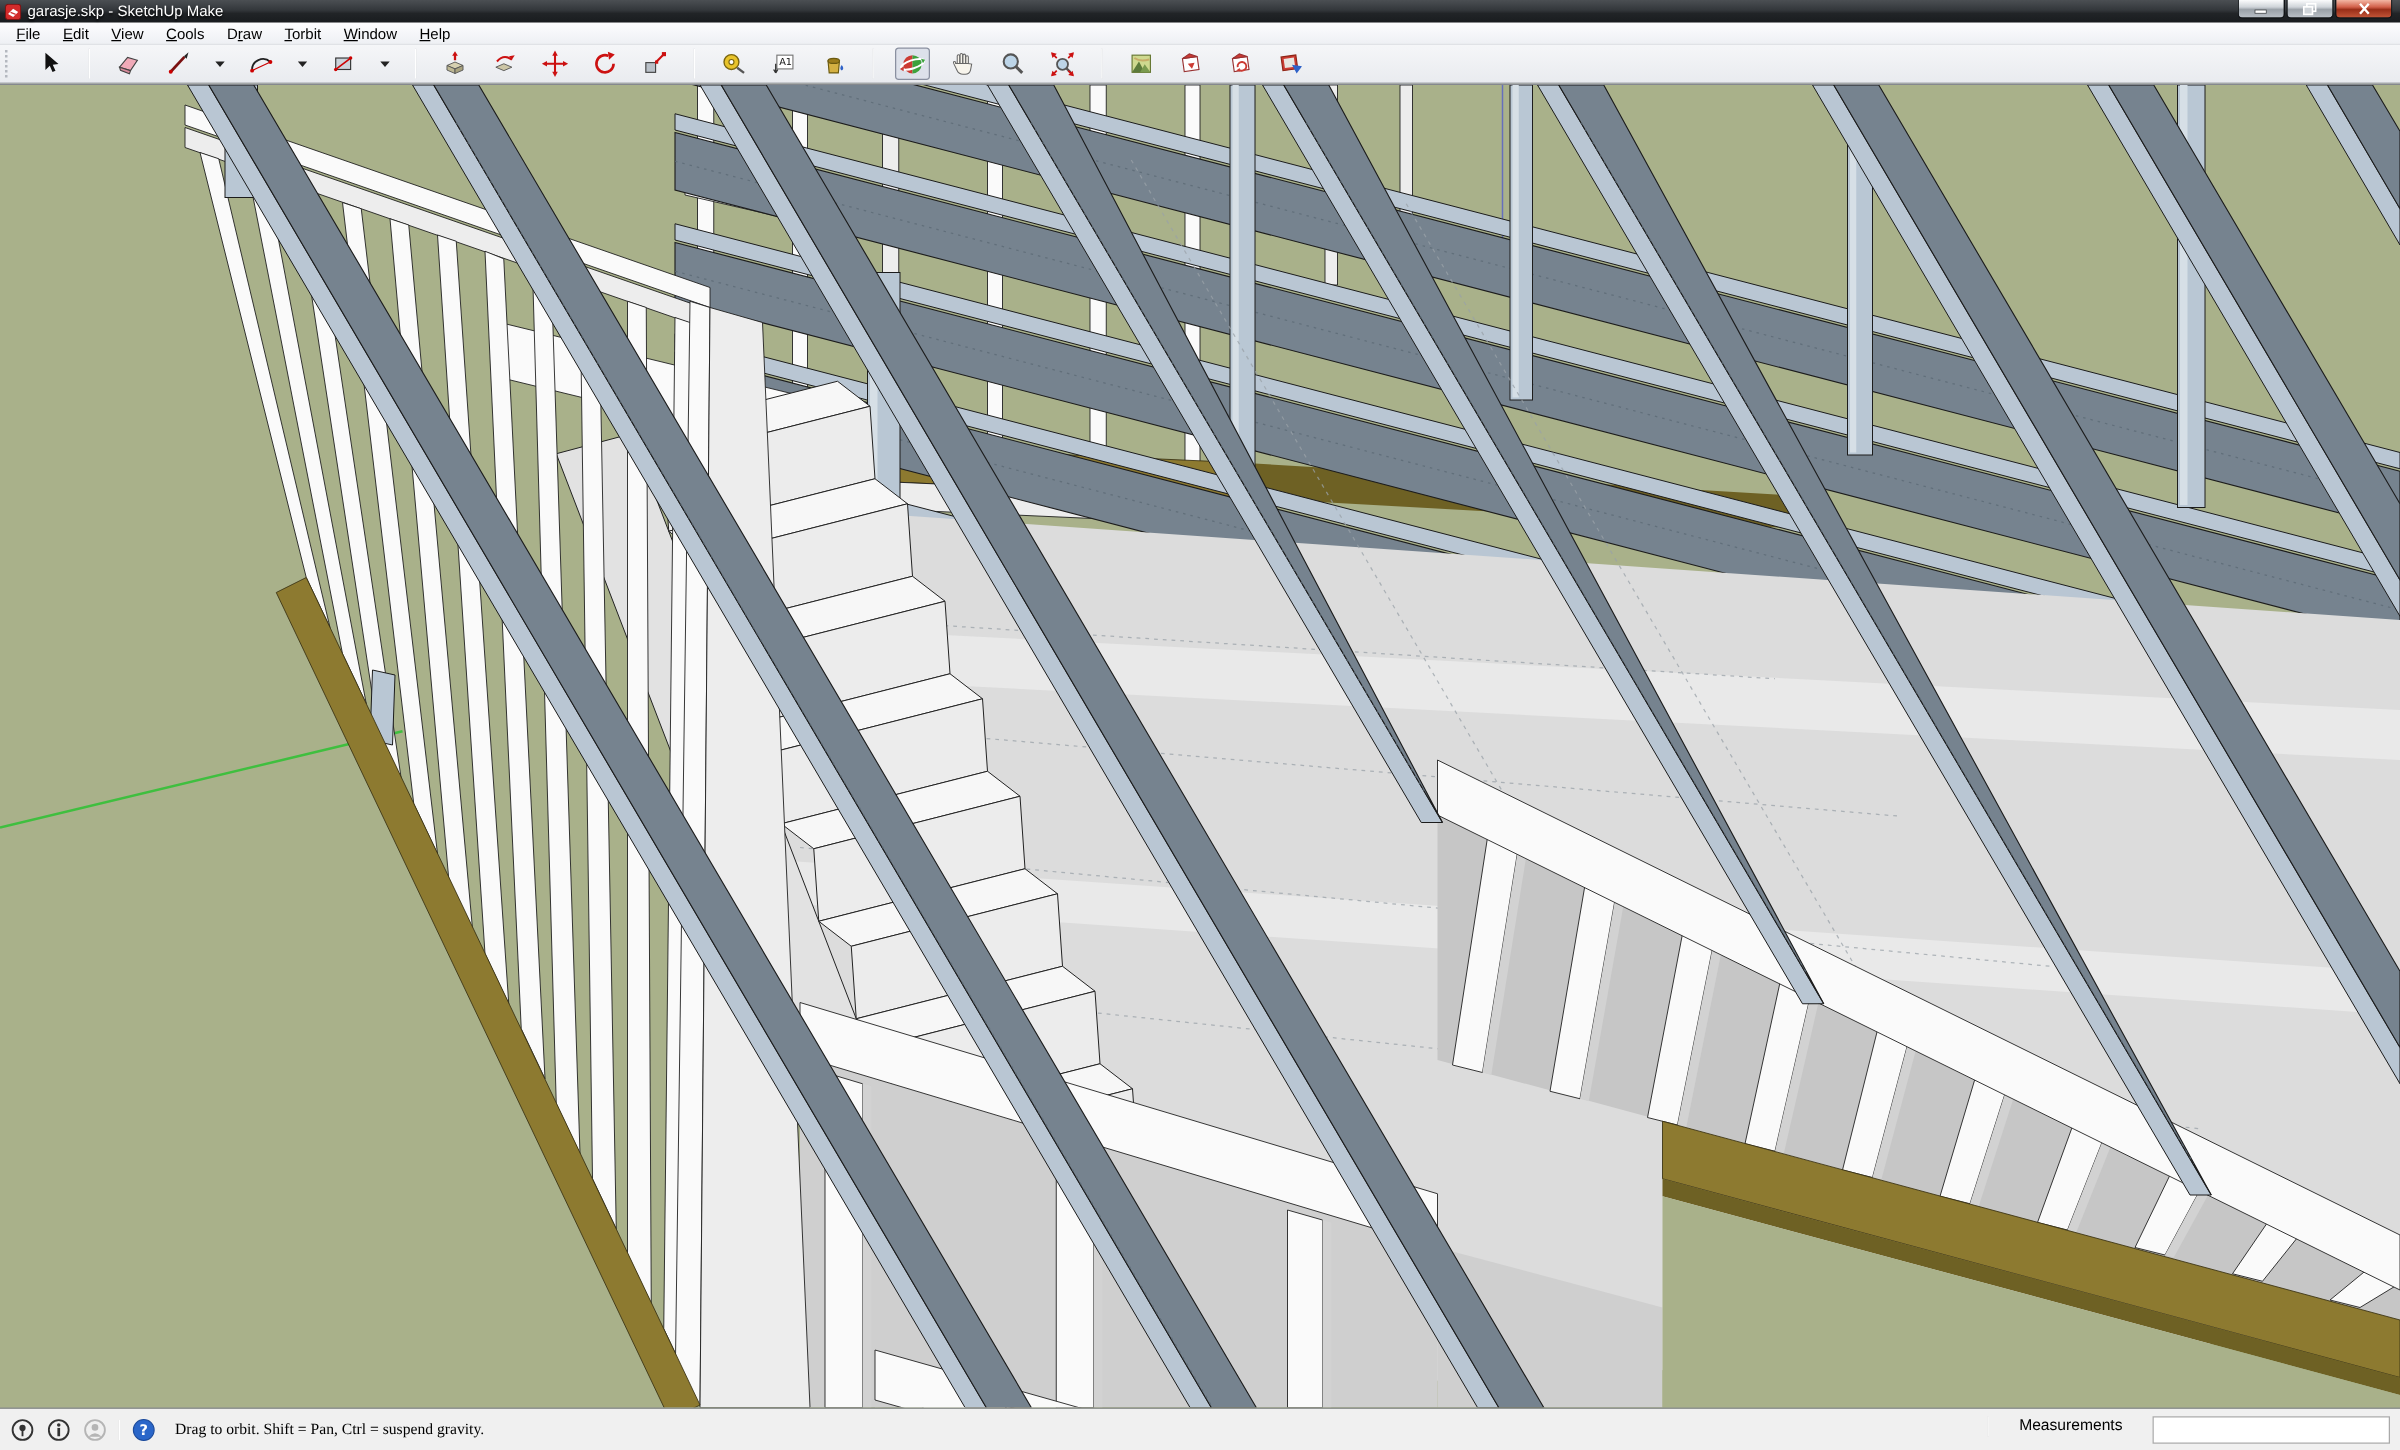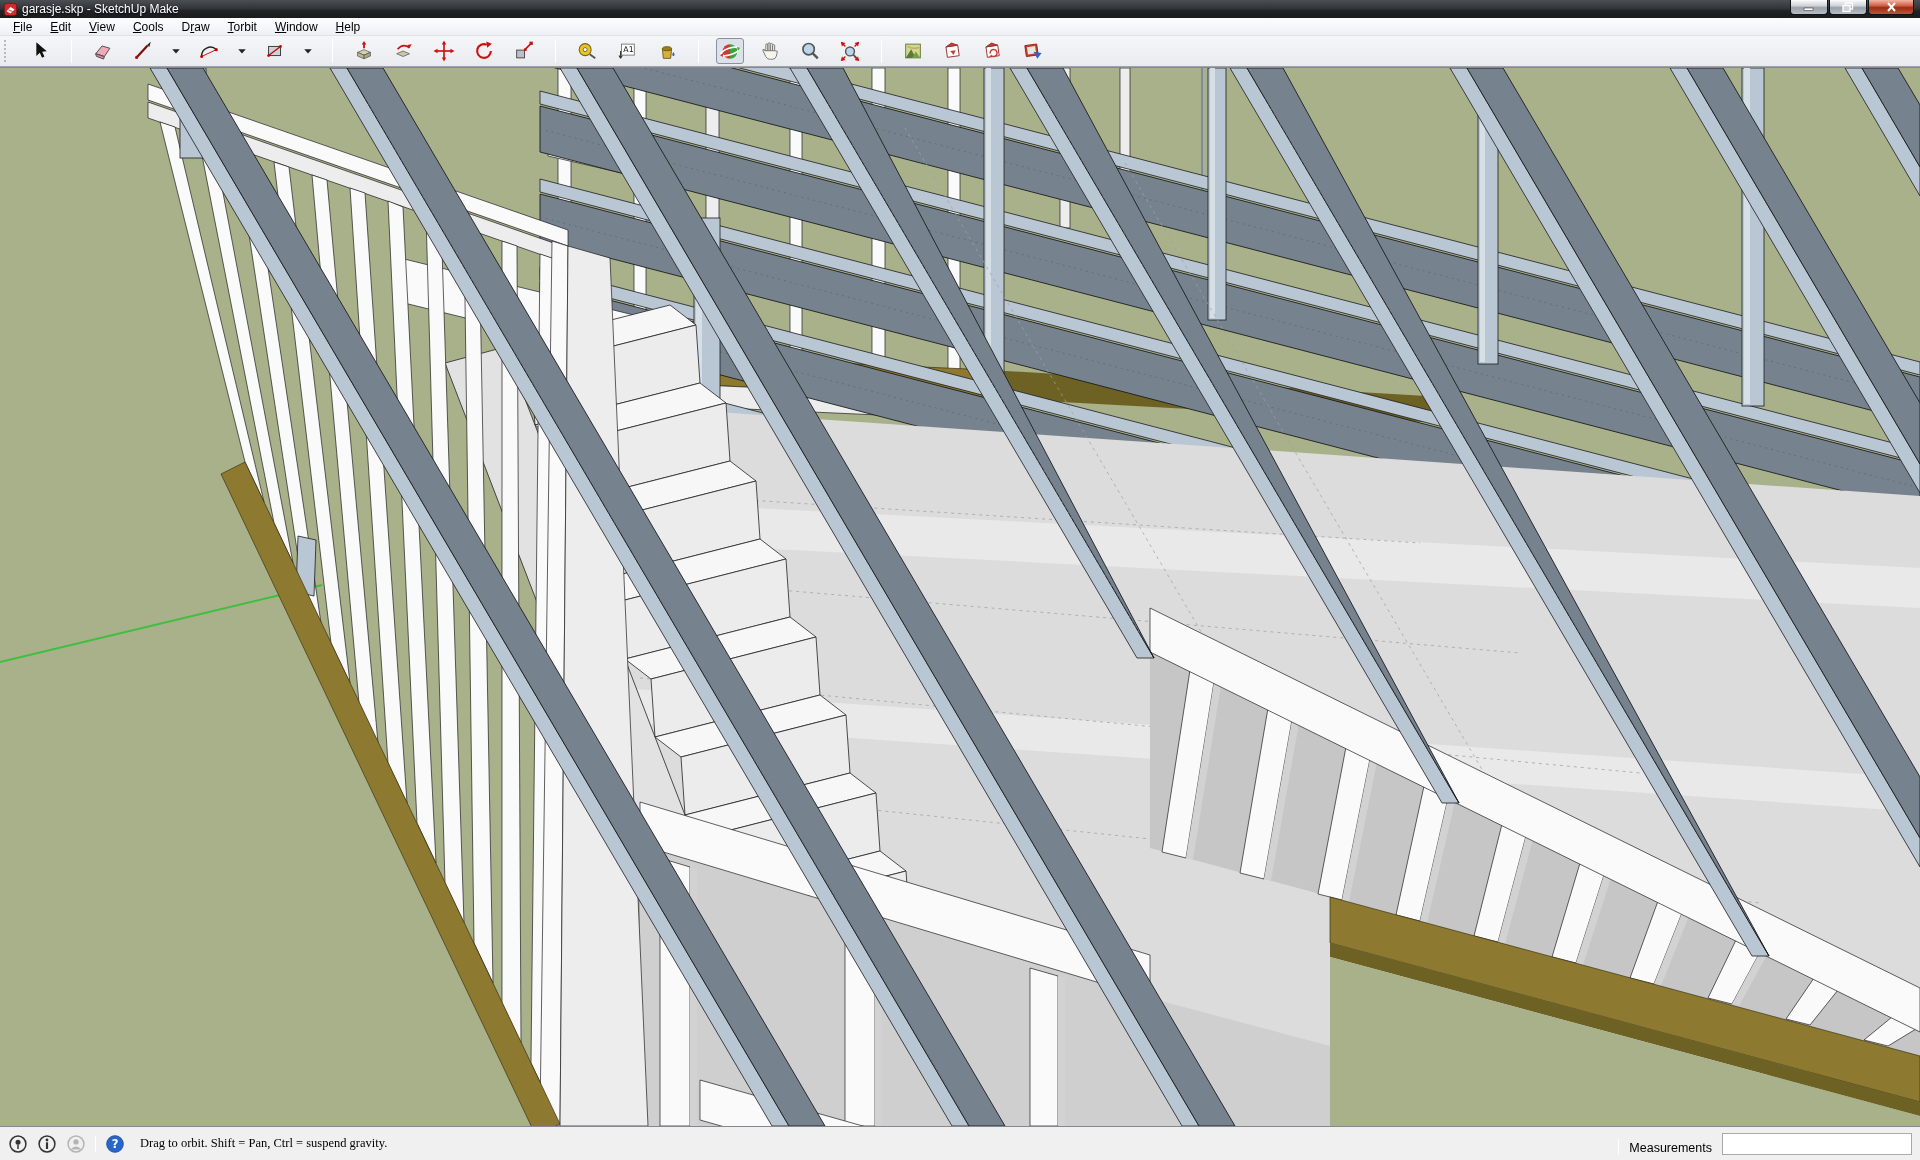--- a/index.html
+++ b/index.html
@@ -68,21 +68,21 @@
   .str{fill:#e2e2e2;stroke:#222;stroke-width:.8;}
   .dash{stroke:var(--c-dash);stroke-dasharray:3 4;fill:none;stroke-width:1;opacity:.75;}
   .dash2{stroke:#5d6a76;stroke-dasharray:2 4;fill:none;stroke-width:1;opacity:.8;}
 
   
   .statusbar{height:33px;background:#f0f0f0;display:flex;align-items:center;padding:0 8px;
     gap:9px;font-size:12.5px;color:#000;flex:0 0 auto;}
   .sicon{width:20px;height:20px;flex:0 0 auto;}
   .ssep{width:1px;height:16px;background:#c6c6c6;border-right:1px solid #fff;}
   .status-text{margin-left:6px;white-space:nowrap;font-family:Liberation Serif, serif;}
-  .measure-wrap{margin-left:auto;display:flex;align-items:flex-end;gap:10px;}
+  .measure-wrap{margin-left:auto;display:flex;align-items:flex-start;gap:24px;}
   .measure-input{width:190px;height:22px;border:1px solid #a9a9a9;background:#fff;
     font-family:"Liberation Sans",sans-serif;font-size:12px;padding:0 4px;}
 </style>
 </head>
 <body>
 
 <div class="window">
 
   <div class="titlebar">
     <svg class="app-icon" viewBox="0 0 16 16">

